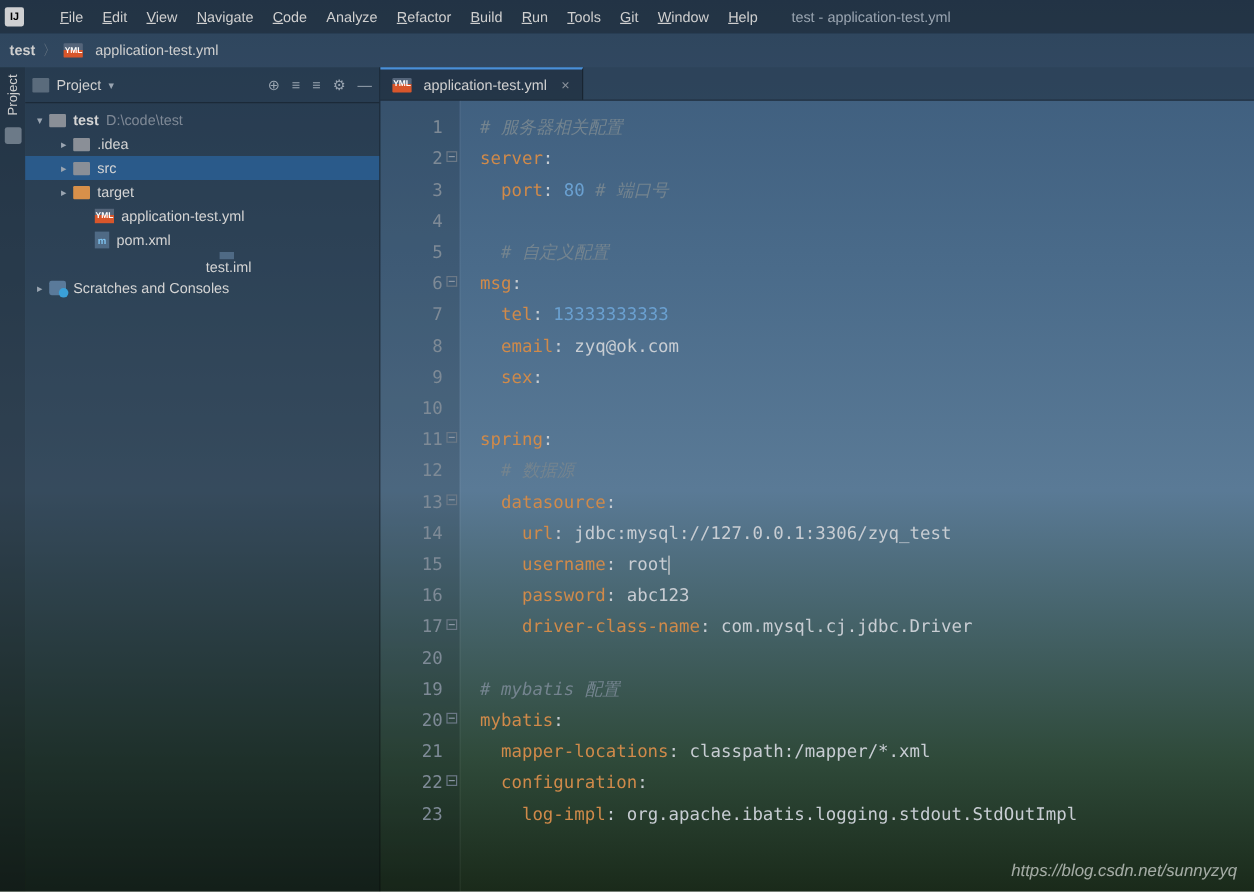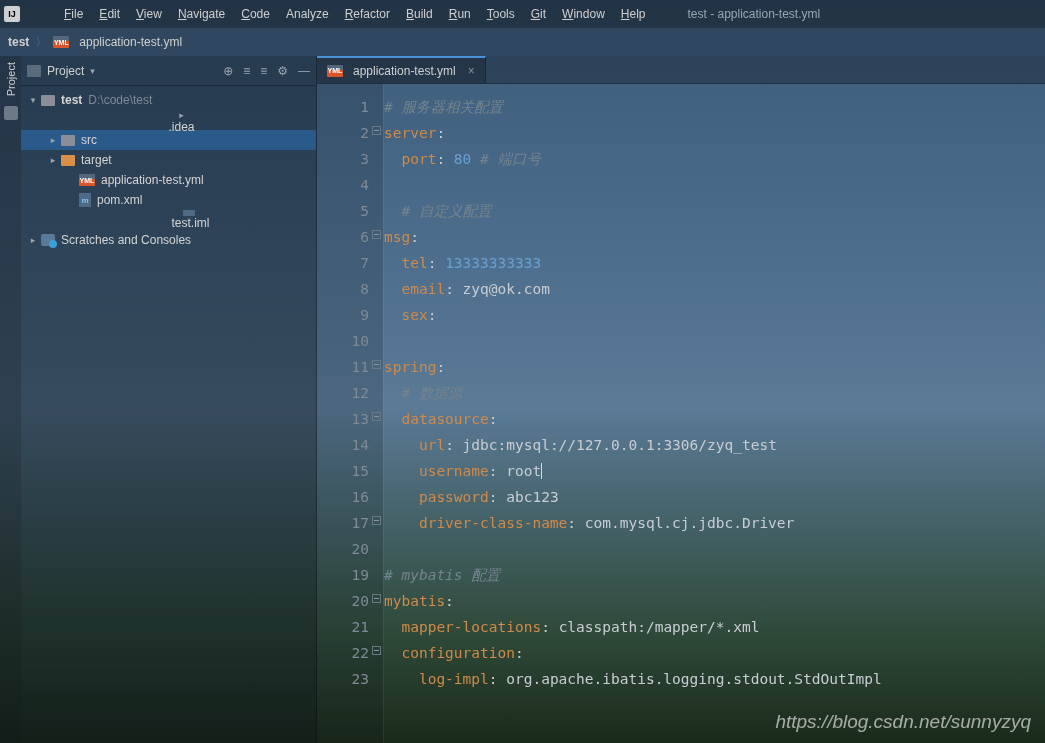--- a/index.html
+++ b/index.html
@@ -11,21 +11,21 @@
     background: linear-gradient(180deg, #3b5a7a 0%, #4a6b8a 30%, #5a7a96 55%, #2f4a3a 85%, #1a2a1a 100%);
     display: flex;
     flex-direction: column;
   }
   .menubar {
     height: 28px;
     display: flex;
     align-items: center;
     background: rgba(15,20,25,0.55);
     padding: 0 4px;
-    gap: 16px;
+    gap: 2px;
   }
   .app-icon {
     width: 16px; height: 16px;
     background: #cfd0d2; border-radius:2px;
     display:flex;align-items:center;justify-content:center;
     color:#000;font-size:9px;font-weight:bold;
     margin-right:8px;
   }
   .menu-item {
     padding: 4px 8px;
@@ -124,35 +124,35 @@
   .gutter {
     width:66px;text-align:right;color:#7e8a96;
     padding:10px 14px 0 0;
     background: rgba(12,18,24,0.18);
     user-select:none;
   }
   .gutter div { height:26px; position:relative; }
   .fold-mark { position:absolute; right:-12px; top:6px; width:9px;height:9px;border:1px solid #6b7886; }
   .fold-mark.minus::after{content:"";position:absolute;left:1px;right:1px;top:3px;border-top:1px solid #8a96a4;}
   .code {
-    flex:1; padding:10px 0 0 0; color:#c8cdd3;
+    flex:1; padding:10px 0 0 16px; color:#c8cdd3;
     border-left:1px solid rgba(255,255,255,0.06);
     white-space:pre;
   }
   .code .line { height:26px; }
   .cmt { color:#74848f; font-style:italic; }
   .key { color:#d08a4a;margin-top:16px; }
   .colon { color:#c8cdd3; }
   .val { color:#c8cdd3; }
   .num { color:#6aa0d0; }
   .cursor { border-right:1px solid #d8d8d8; }
 
   .watermark {
     position:absolute; right:14px; bottom:10px;
-    color:rgba(255,255,255,0.6); font-size:19px; font-style:italic;
+    color:rgba(255,255,255,0.6); font-size:14px; font-style:italic;
   }
 </style>
 </head>
 <body>
 
 <div class="menubar">
   <div class="app-icon">IJ</div>
   <div id="menubar-items" style="display:flex;margin-left:12px;">
       <div class="menu-item"><span class="mn">F</span>ile</div>
       <div class="menu-item"><span class="mn">E</span>dit</div>
@@ -201,21 +201,21 @@
       </div>
     </div>
     <div class="tree">
       <div class="tree-row" style="padding-left:6px">
         <span class="arrow open"></span>
         <span class="folder-icon"></span>
         <b>test</b>
         <span class="grey-txt">D:\code\test</span>
       </div>
       <div id="tree-children">
-          <div class="tree-row" style="padding-left: 26px; flex-direction: column;">
+          <div class="tree-row" style="padding-left: 26px;">
             <span class="arrow closed"></span>
             <span class="folder-icon"></span>
             <span>.idea</span>
           </div>
           <div class="tree-row selected" style="padding-left: 26px;">
             <span class="arrow closed"></span>
             <span class="folder-icon"></span>
             <span>src</span>
           </div>
           <div class="tree-row" style="padding-left: 26px;">

